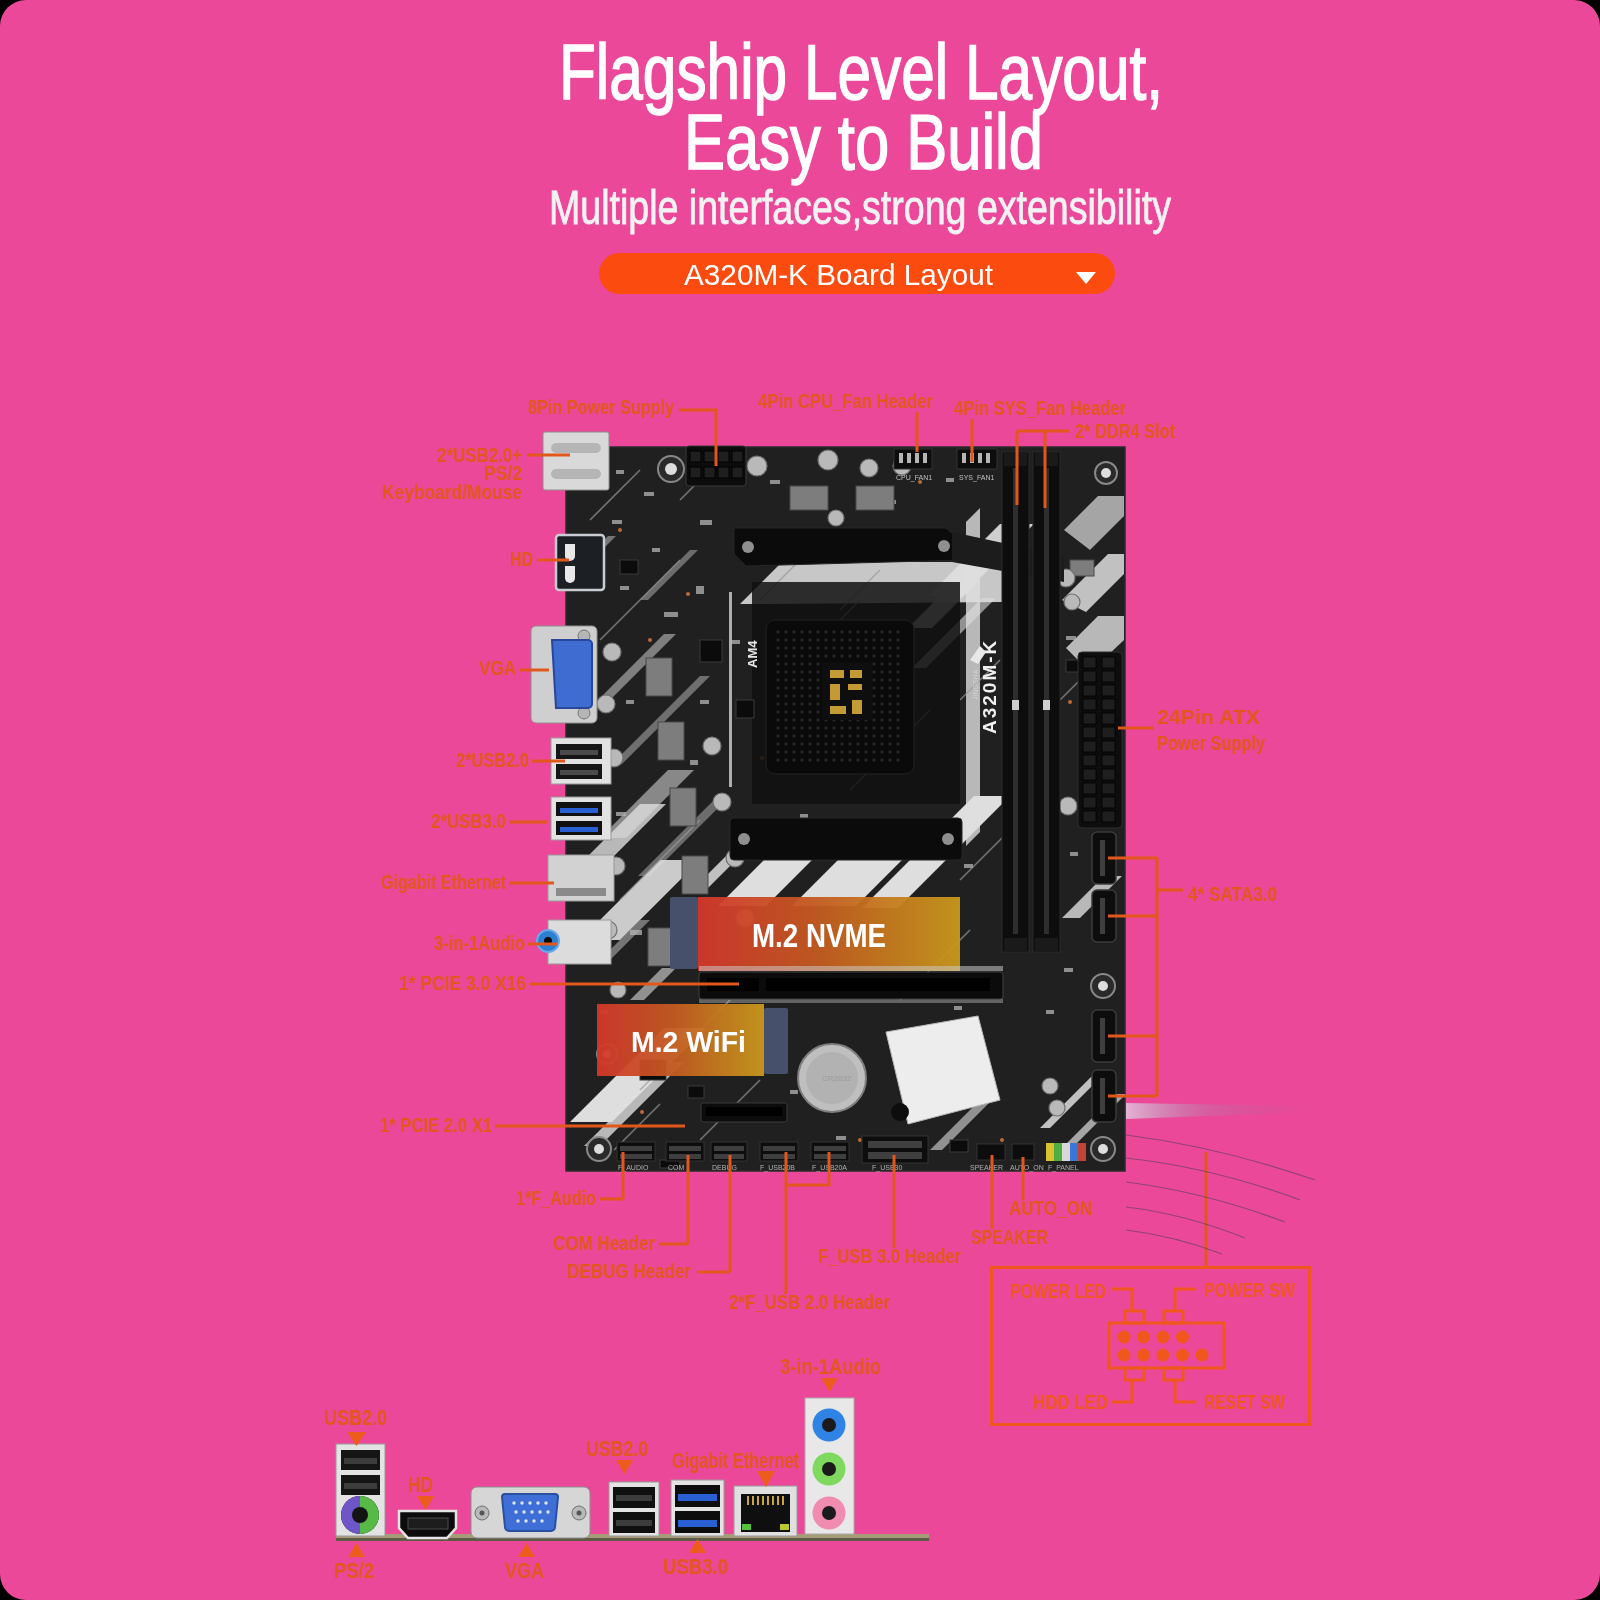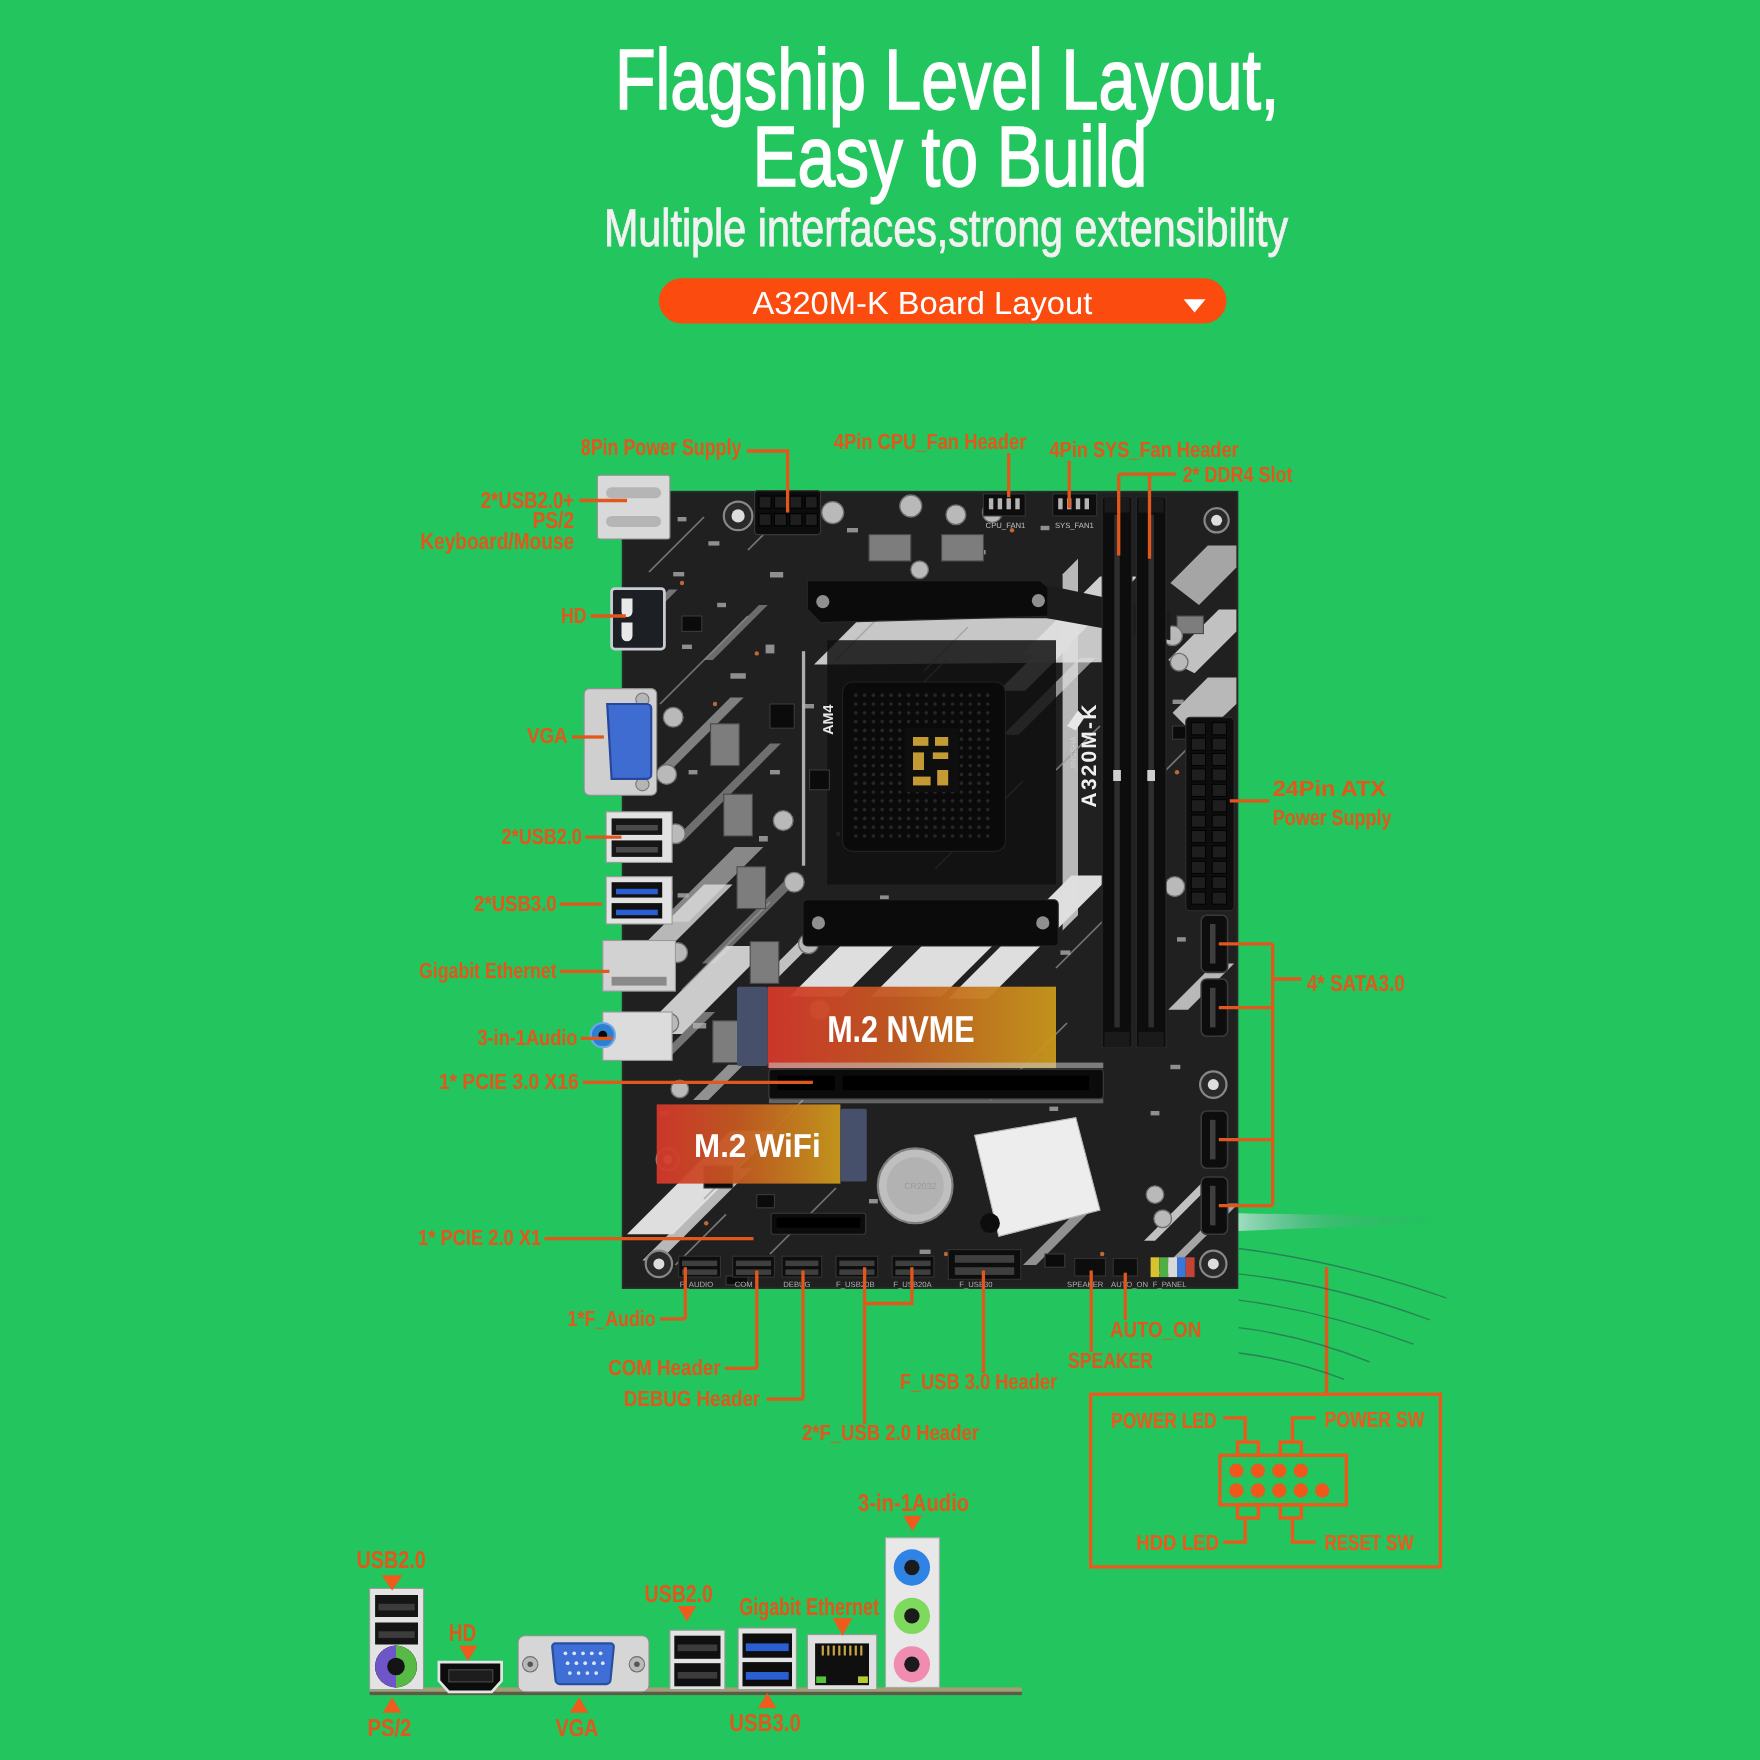--- a/index.html
+++ b/index.html
@@ -1,16 +1,16 @@
 <!DOCTYPE html>
 <html><head>
 <meta charset="utf-8">
 <style>
 html,body{margin:0;padding:0;background:#000;}
-#page{position:relative;width:1600px;height:1600px;background:#22c55e;overflow:hidden;font-family:"Liberation Sans",sans-serif;}
+#page{position:relative;width:1600px;height:1600px;background:#ec4899;overflow:hidden;font-family:"Liberation Sans",sans-serif;border-radius:26px;}
 svg{position:absolute;left:0;top:0;}
 </style>
 </head>
 <body>
 <div id="page">
 <svg width="1600" height="1600" viewBox="0 0 1600 1600">
 <defs>
 <linearGradient id="m2g" x1="0" y1="0" x2="1" y2="0">
 <stop offset="0" stop-color="#d4372b"></stop>
 <stop offset="0.45" stop-color="#c35a20"></stop>

